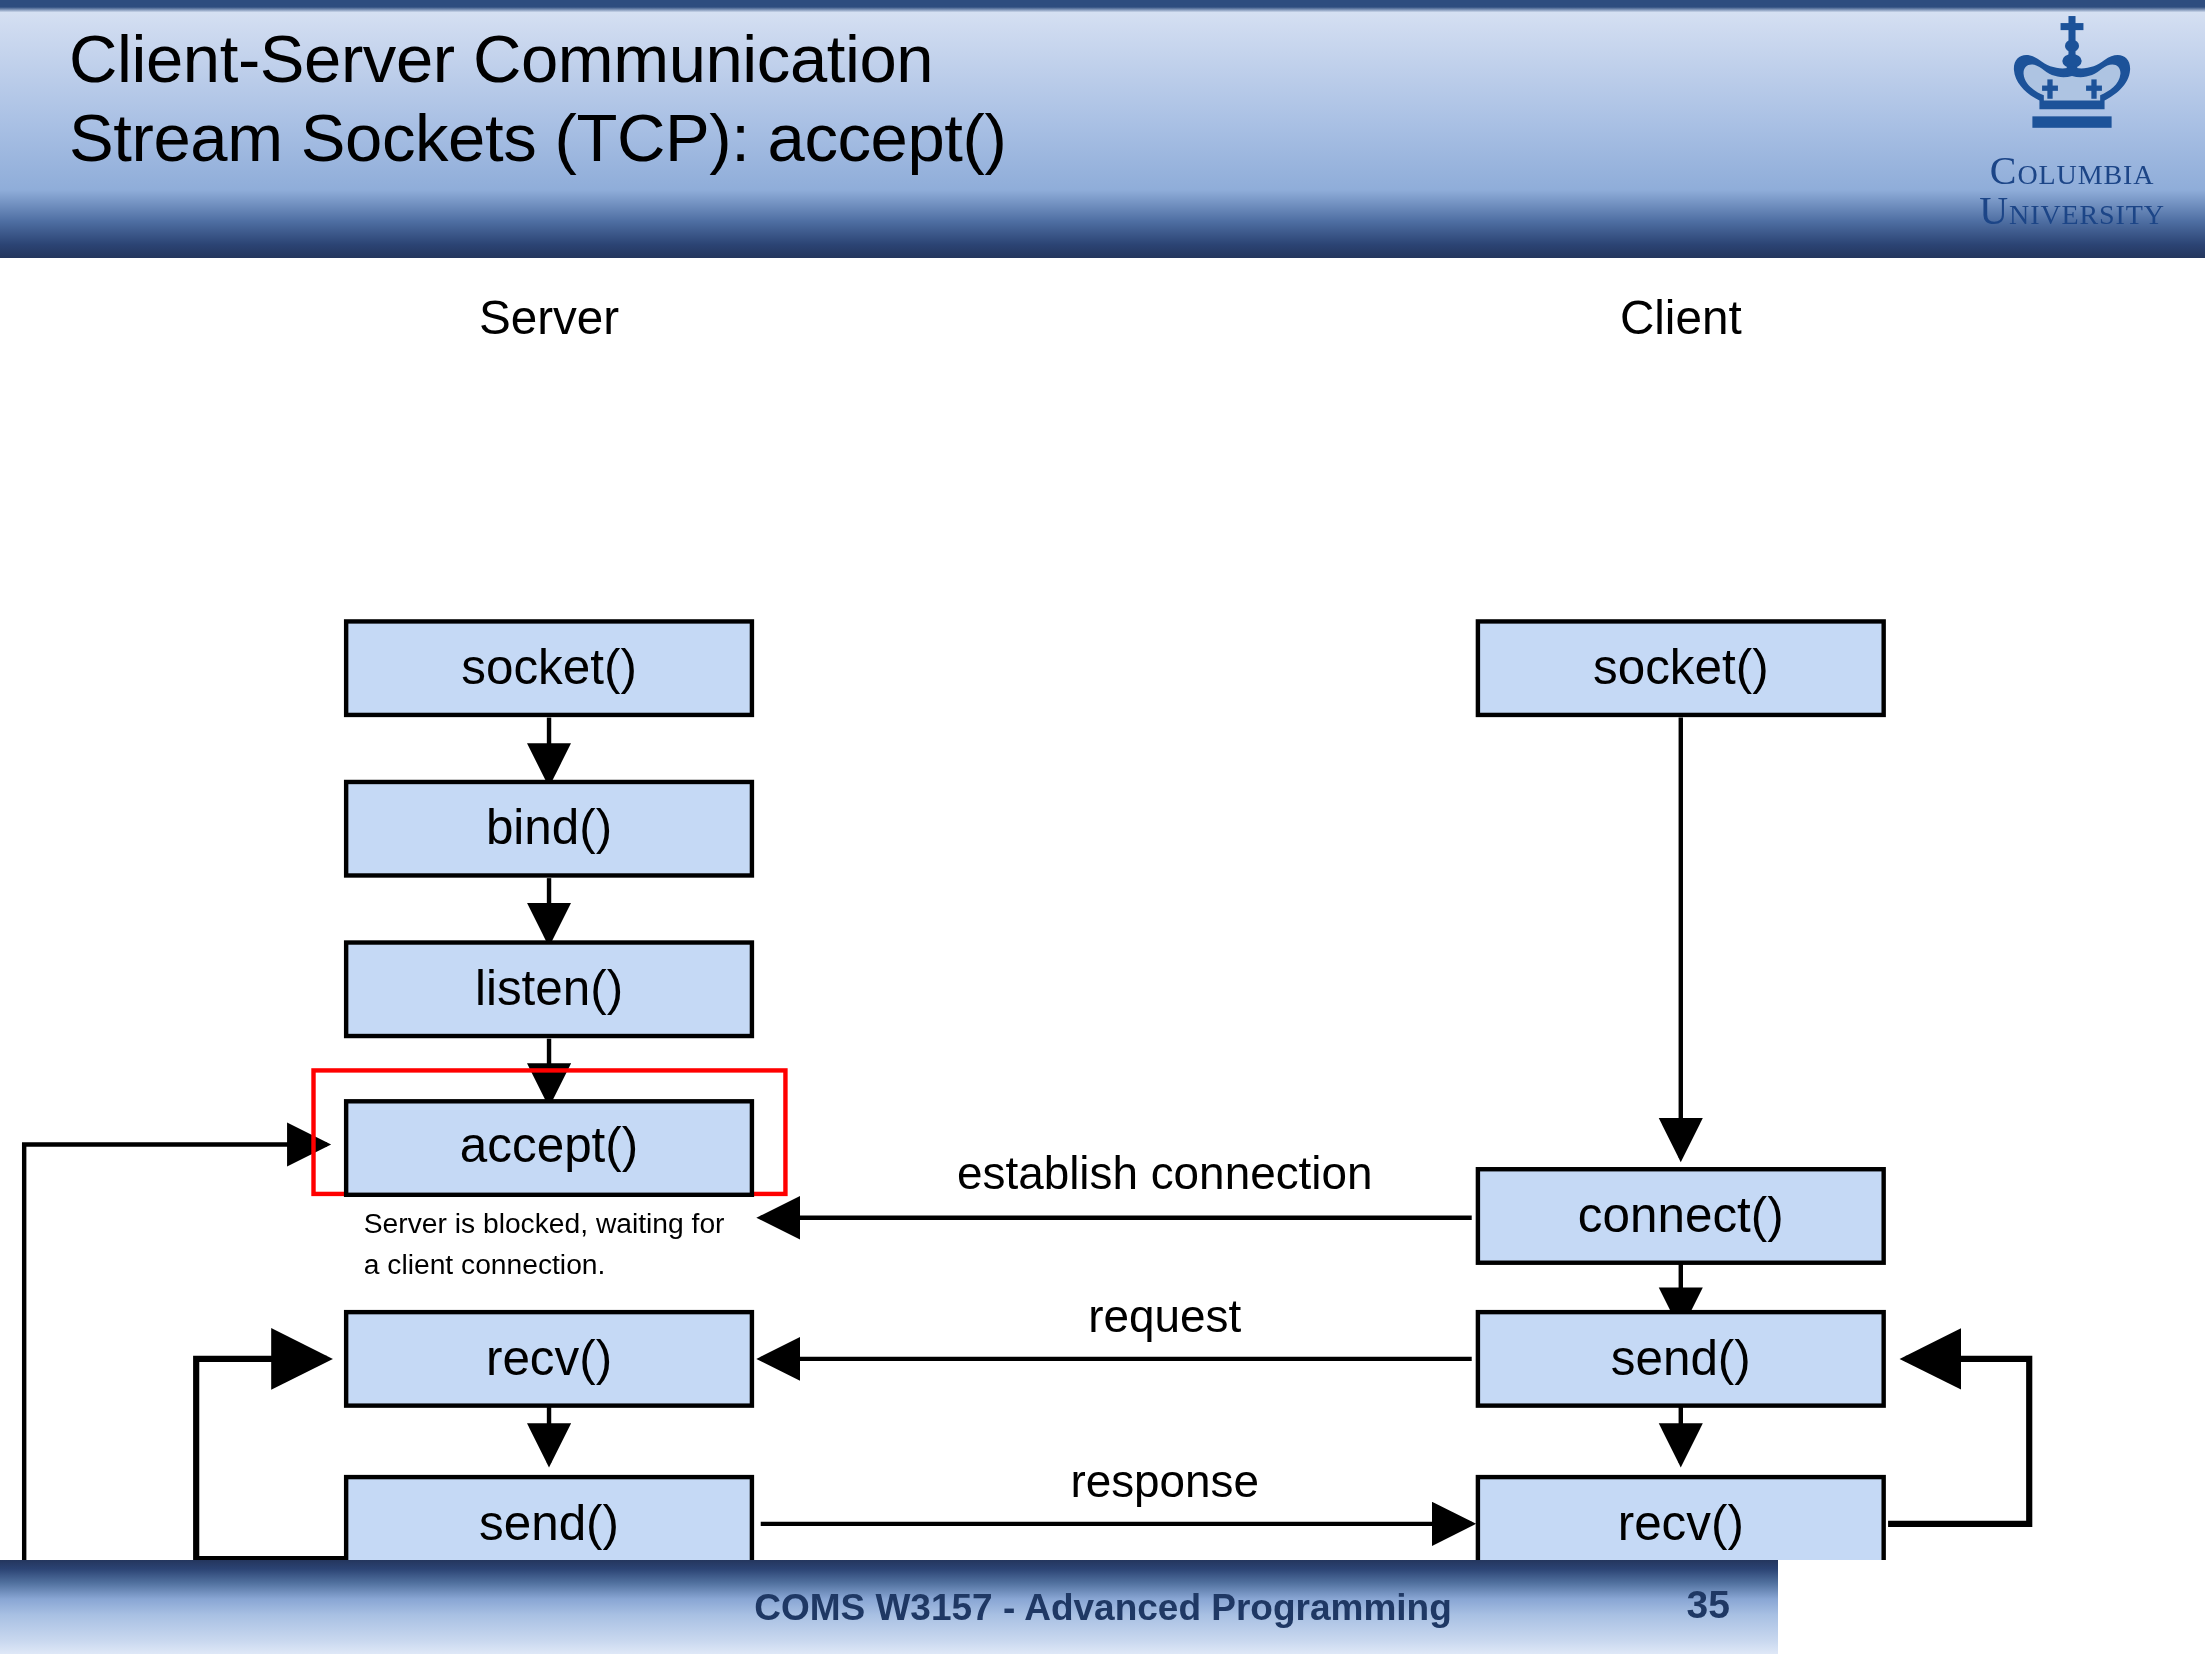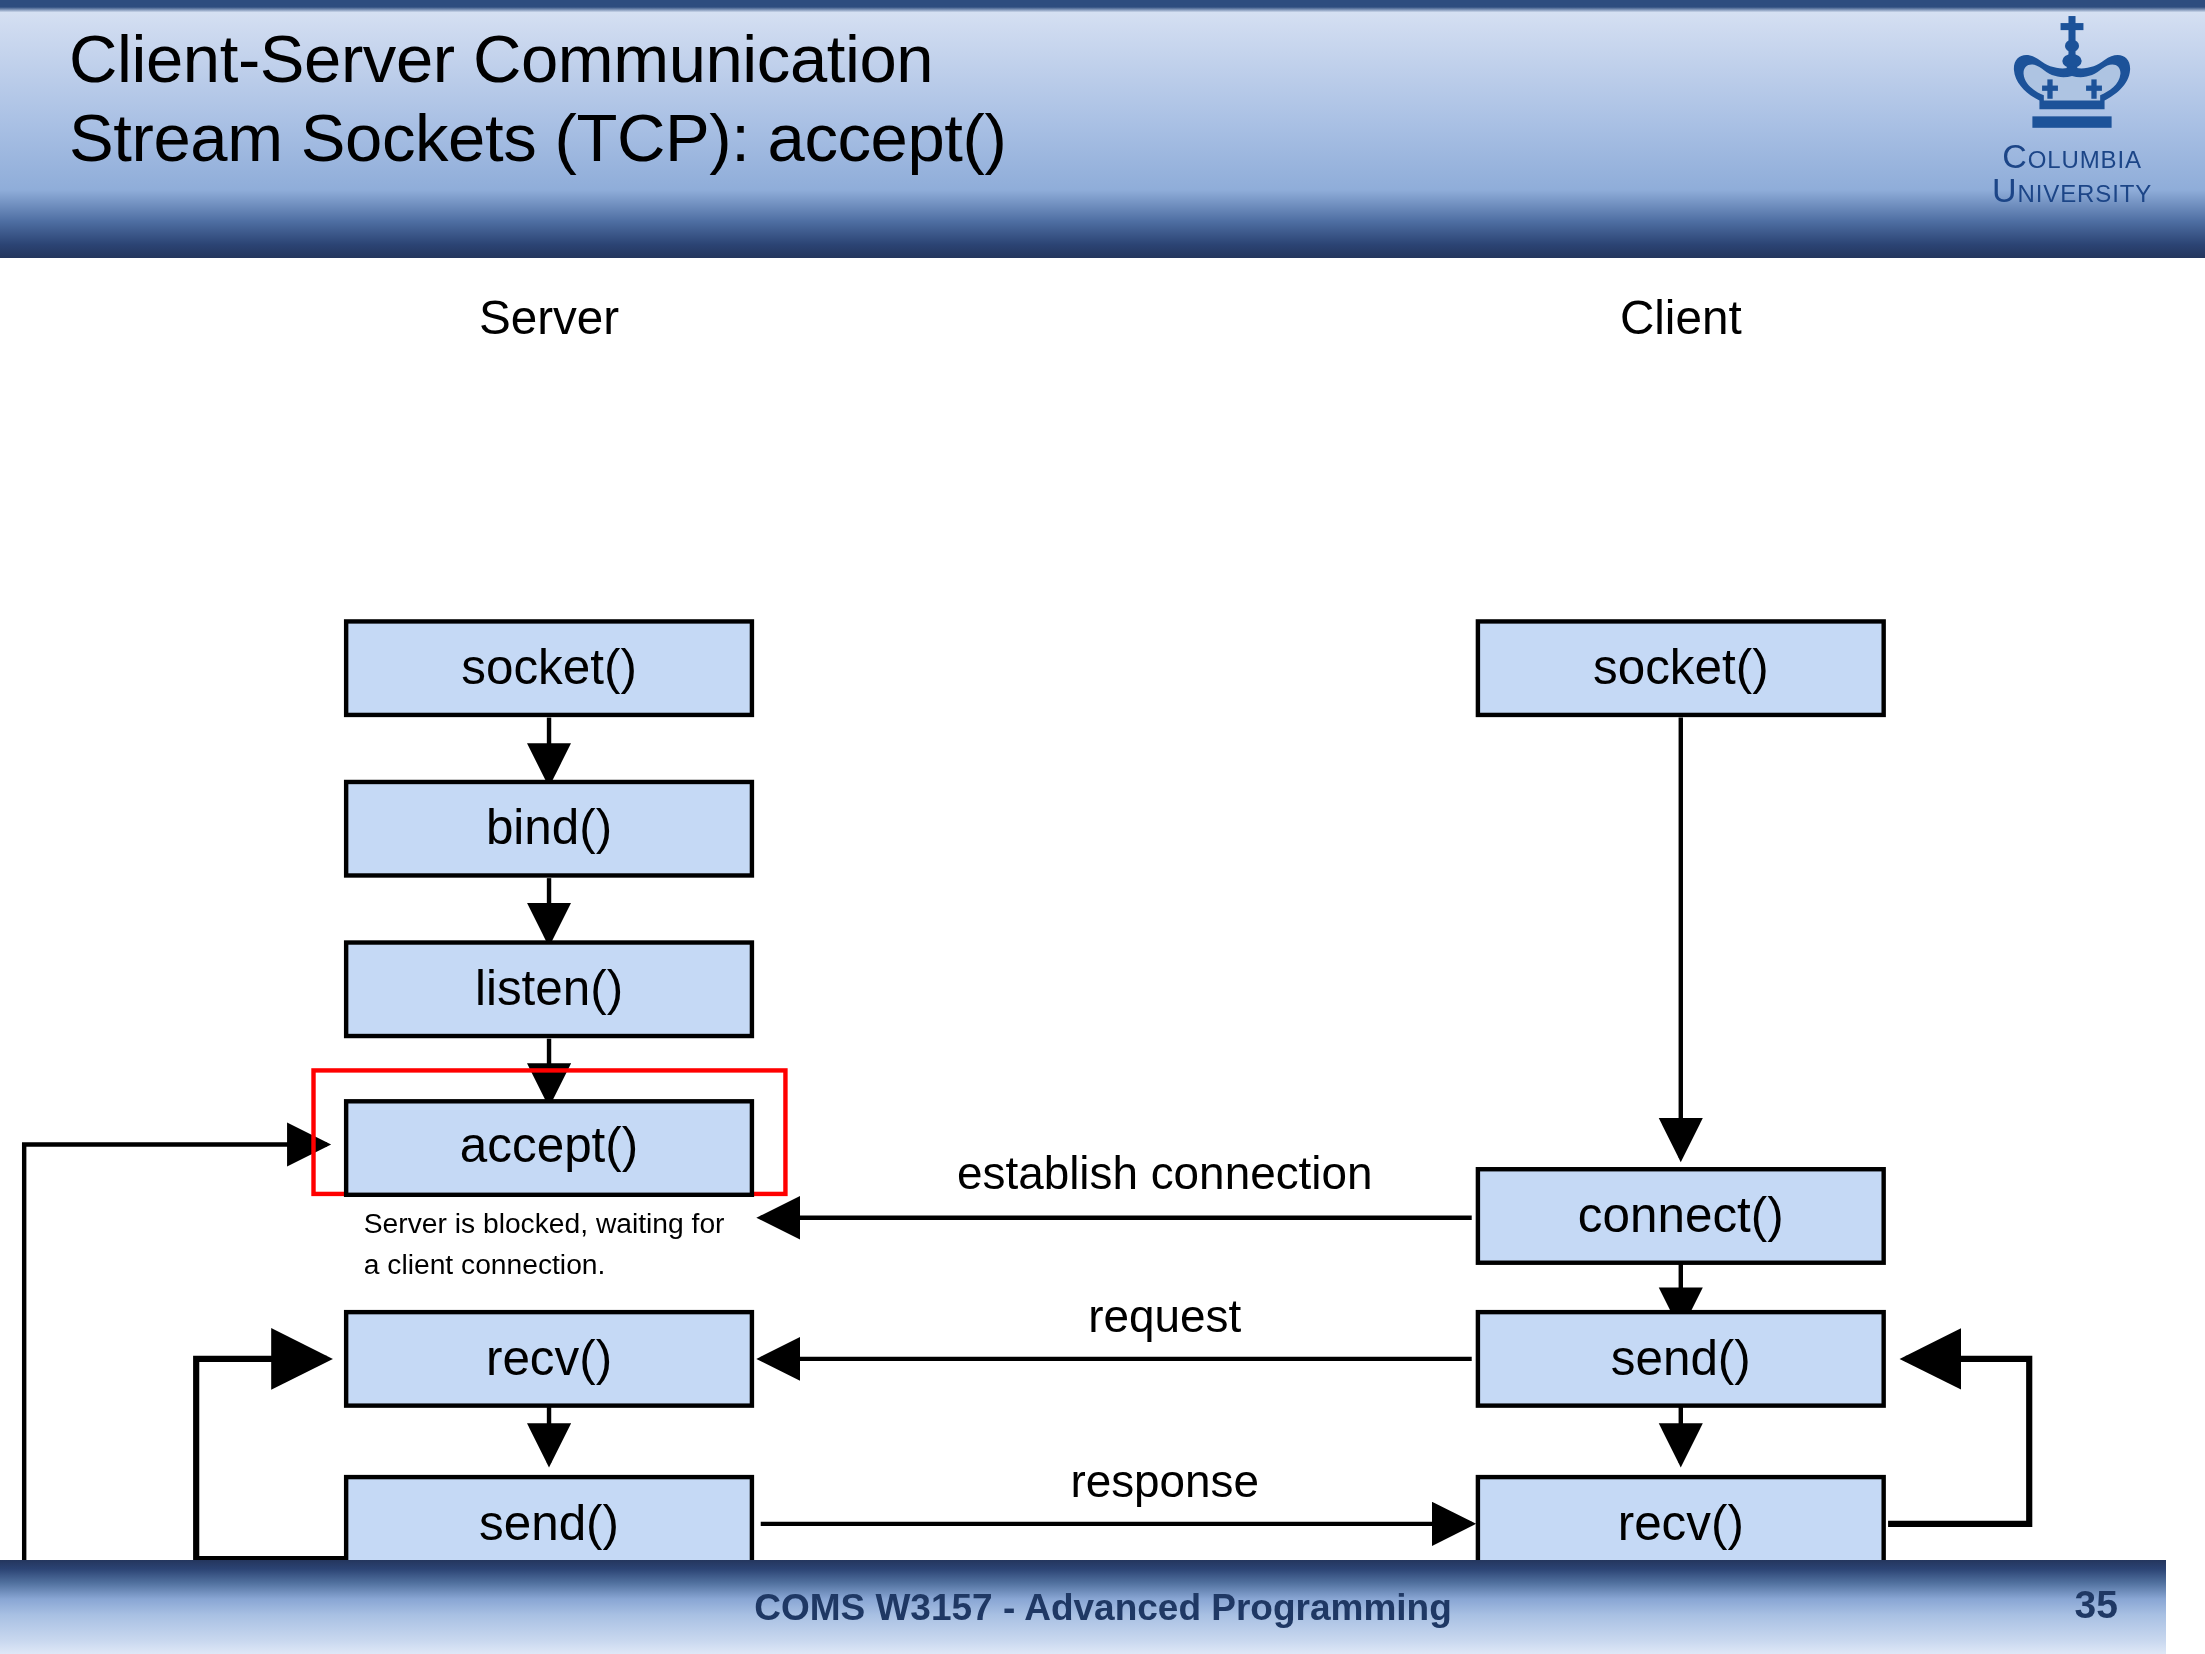--- a/index.html
+++ b/index.html
@@ -42,24 +42,24 @@
 
   
   #logo {
     position: absolute;
     right: 19.4px; top: 14px;
     width: 229px; height: 221px;
     text-align: center;
   }
   #crown { display: block; margin: 0 auto; }
   #logo-text {
-    margin-top: 3px;
+    margin-top: 15px;
     color: #1c4587;
-    font-family: Liberation Sans, sans-serif;
-    font-size: 34px;
+    font-family: Liberation Serif, serif;
+    font-size: 40px;
     line-height: 1.0;
     font-variant: small-caps;
     letter-spacing: 0.9px;
     white-space: pre-line;
   }
 
   
   #canvas {
     position: absolute;
     left: 0; top: 258px;
@@ -123,21 +123,21 @@
     stroke: #555f70;
     stroke-width: 4;
     stroke-dasharray: 2 12;
     stroke-linecap: round;
     fill: none;
   }
 
   
   #footer {
     position: absolute; left: 0; top: 1560px;
-    width: 2166px; height: 94px;
+    width: 1778px; height: 94px;
     background: linear-gradient(to bottom,
         #24365d 0px, #2b4373 8.8px,
         #51719f 23px,
         #89a6d4 39px,
         #a8c0e3 55px,
         #c9d8ef 81px,
         #dfe8f7 94px);
   }
   #footer-course {
     position: absolute;

